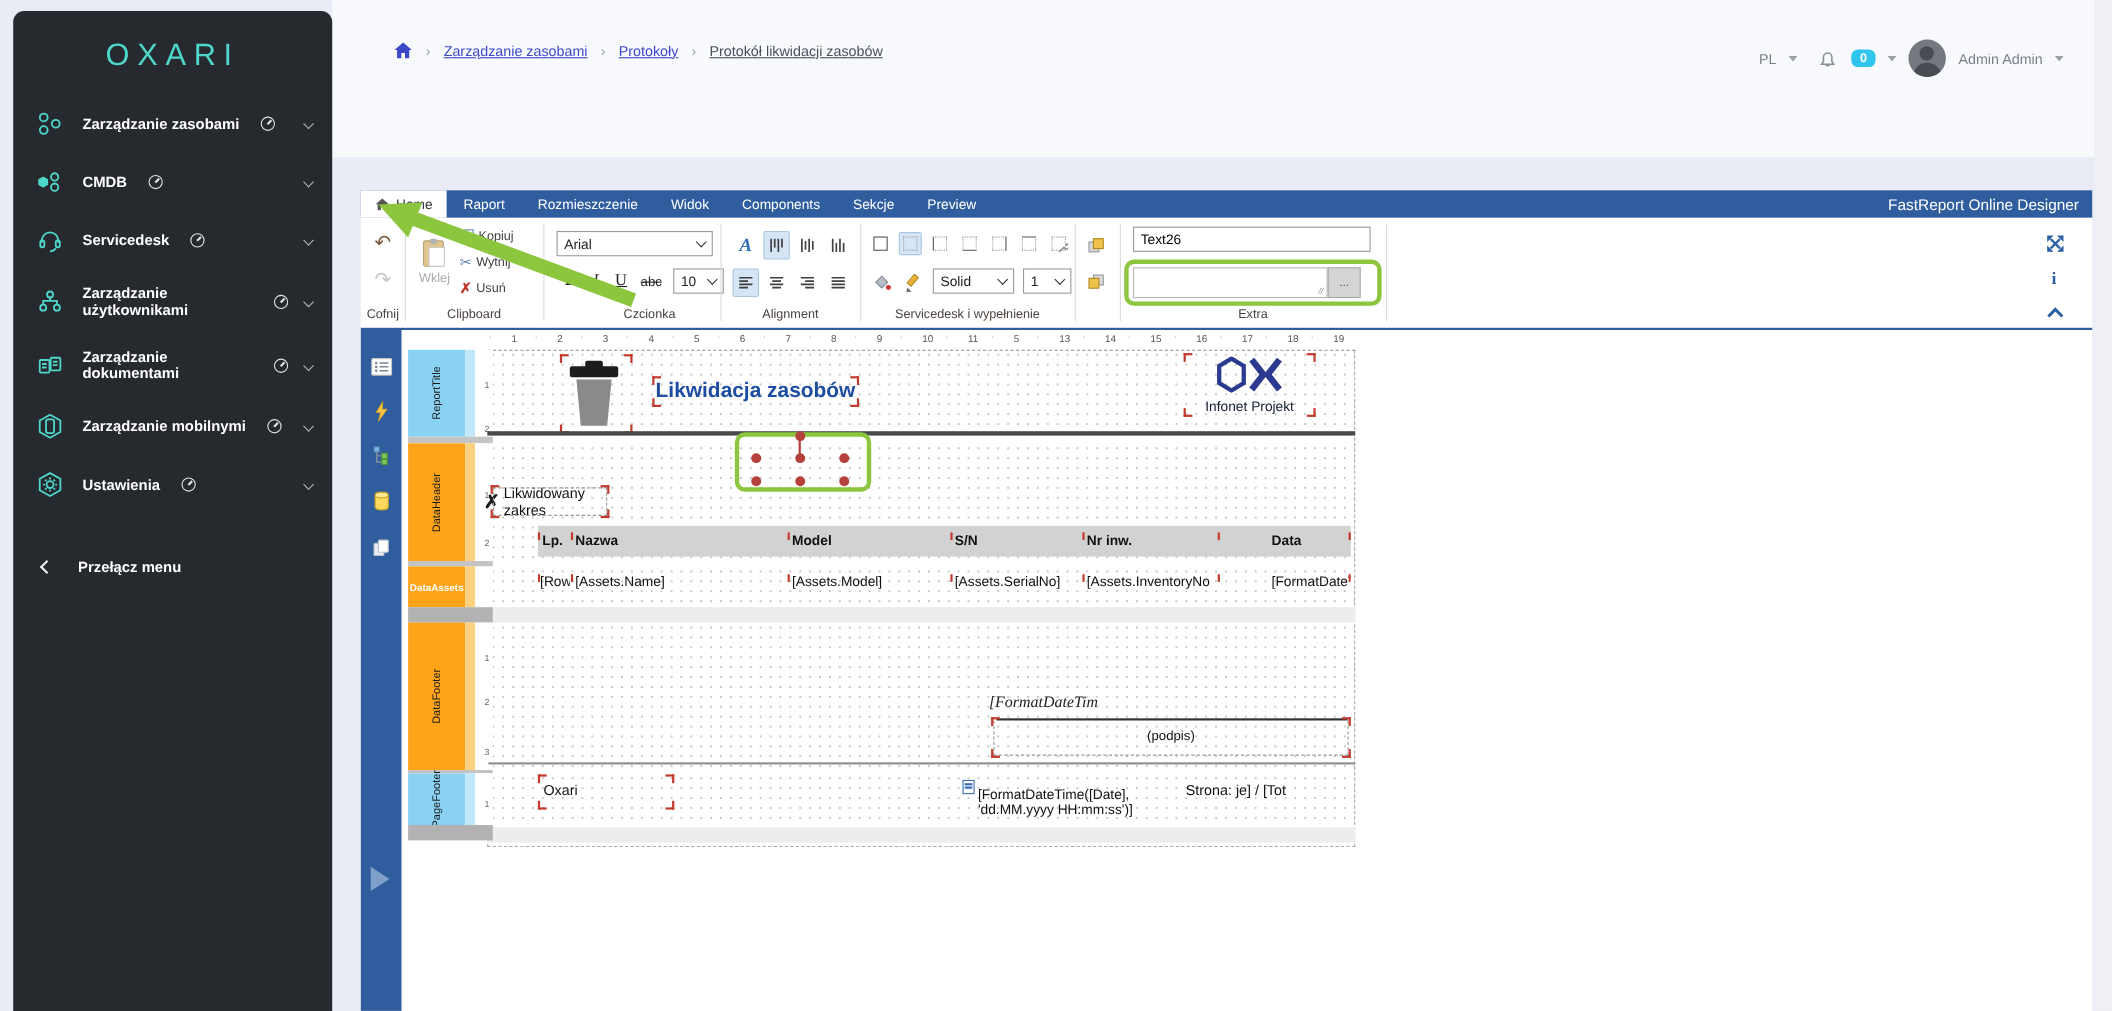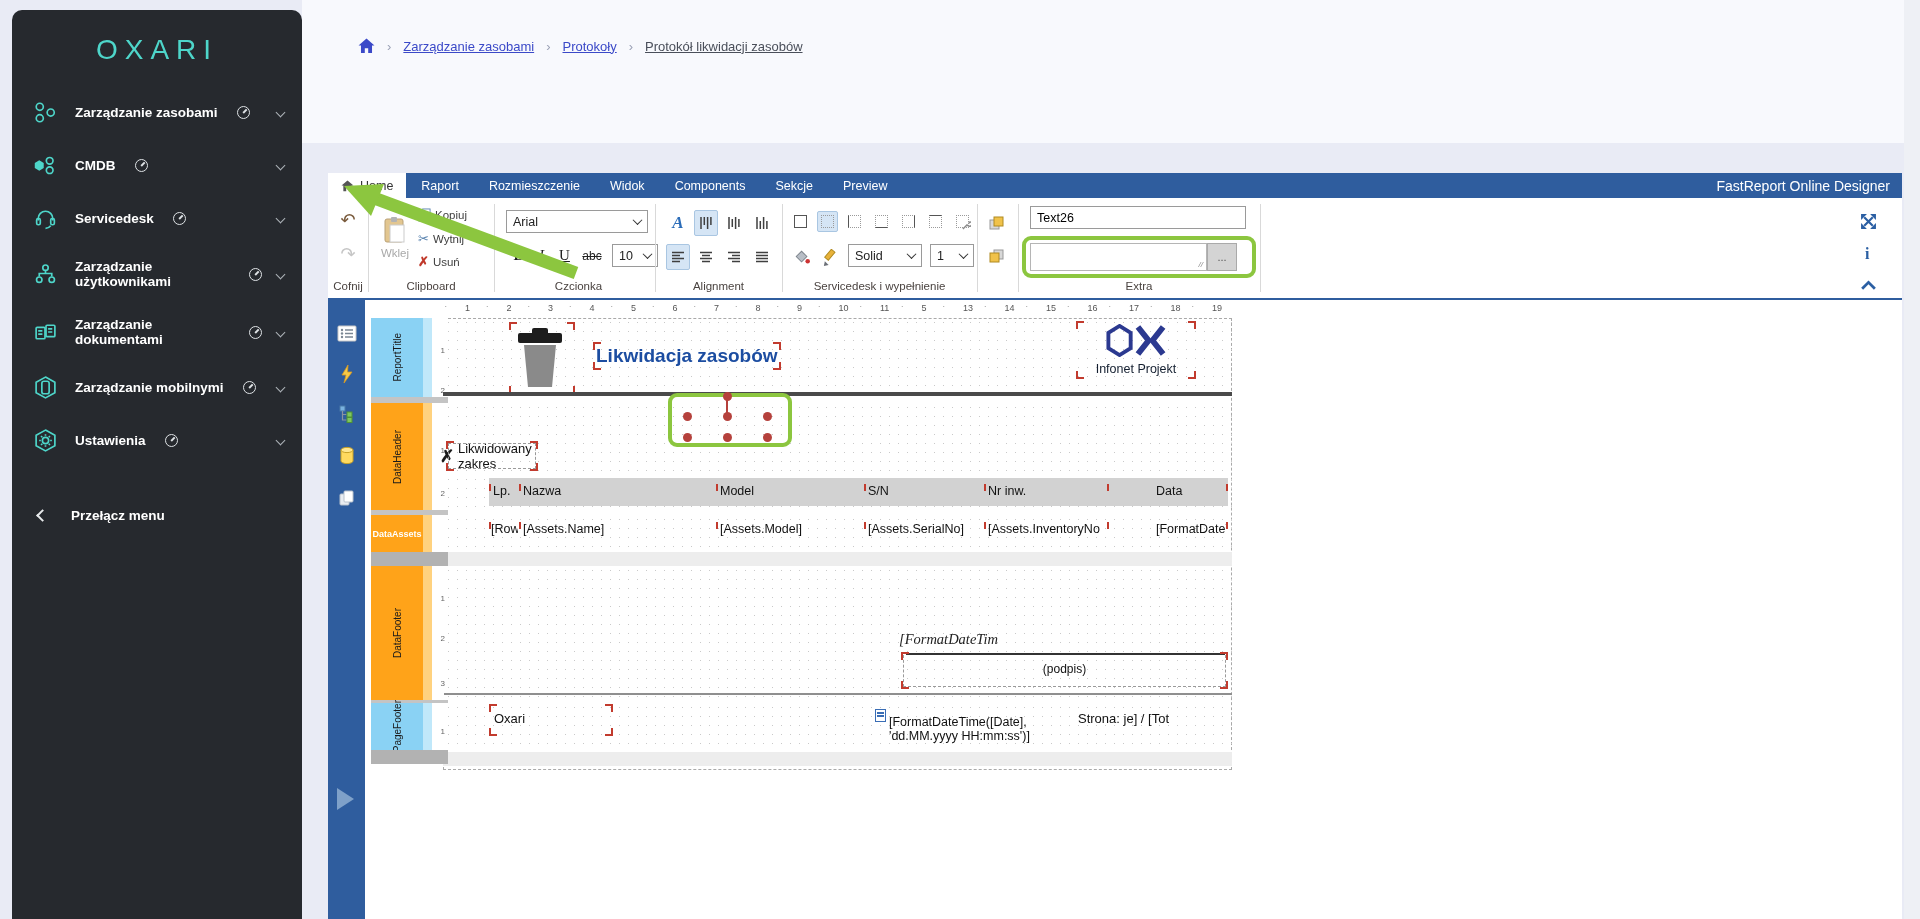--- a/index.html
+++ b/index.html
@@ -83,23 +83,23 @@
 
   .cv { position:absolute; z-index:4; }
   .thickline { left:115px; top:92px; width:789px; height:4px; background:#4a4a4a; }
   .rpt-title { left:268px; top:45px; font-size:19px; font-weight:bold; color:#1c4da1; }
   .logo-box { left:751px; top:24px; width:114px; height:52px; text-align:center; }
   .logo-cap { font-size:12.5px; color:#141f30; margin-top:1px; }
   .green-sel { left:340px; top:93px; width:124px; height:54px; }
   .hdot { position:absolute; width:9px; height:9px; border-radius:50%; background:#b5413c; }
   .hstem { position:absolute; width:2px; background:#b5413c; }
   .xmark { left:112px; top:146px; font-size:17px; font-weight:bold; color:#1a1a1a; }
-  .scope-box { left:120px; top:143px; width:88px; height:26px; border:1px dashed #9a9a9a; display:flex; align-items:center; padding-left:9px; font-size:13px; color:#111; background:transparent; }
+  .scope-box { left:120px; top:143px; width:104px; height:26px; border:1px dashed #9a9a9a; display:flex; align-items:center; padding-left:9px; font-size:13px; color:#111; background:transparent; }
   .thead { left:161px; top:178px; width:739px; height:28px; background:#d2d2d2; }
-  .thead span { position:absolute; top:6px; font-size:12.5px; font-weight:normal; color:#111; }
+  .thead span { position:absolute; top:6px; font-size:12.5px; font-weight:bold; color:#111; }
   .assets-row { left:161px; top:218px; width:739px; height:26px; overflow:hidden; }
   .assets-row span { position:absolute; top:4px; font-size:12.5px; color:#111; white-space:nowrap; }
   .cell0{left:2px;width:27px;overflow:hidden;} .cell1{left:34px;} .cell2{left:231px;} .cell3{left:379px;} .cell4{left:499px;} .cell5{left:627px;padding-left:40px;}
   .tick { position:absolute; width:2px; height:7px; background:#c23b2e; top:-3px; }
 
   .datefield { left:571px; top:331px; width:116px; height:22px; font-family:"Liberation Serif",serif; font-style:italic; font-size:14.5px; color:#222; overflow:hidden; white-space:nowrap; }
   .sigline { left:578px; top:353px; width:319px; height:2px; background:#333; }
   .sigbox { left:575px; top:355px; width:323px; height:32px; }
   .siglabel { width:100%; text-align:center; font-size:12px; color:#111; padding-top:7px; }
   .pfline { left:116px; top:393px; width:788px; height:2px; background:#8f8f8f; }
@@ -224,20 +224,35 @@
       <svg width="17" height="16" viewBox="0 0 16 15">
           <path d="M8,0.5 L15.5,7 H13.2 V14 H9.6 V9.6 H6.4 V14 H2.8 V7 H0.5 Z" fill="#3b49c8"></path>
         </svg>
       <span class="bc-sep">›</span>
       <span class="bc-link">Zarządzanie zasobami</span>
       <span class="bc-sep">›</span>
       <span class="bc-link">Protokoły</span>
       <span class="bc-sep">›</span>
       <span class="bc-current">Protokół likwidacji zasobów</span>
     </div>
+    <div class="user-cluster">
+      <span>PL</span>
+      <span class="caret"></span>
+      <svg width="21" height="20" viewBox="0 0 22 20" style="margin-left:6px;">
+          <path d="M7,13 v-4 a4,4 0 0 1 8,0 v4 l1.8,2.6 h-11.6 z M9.3,16 a1.9,1.9 0 0 0 3.4,0" stroke="#8b9098" stroke-width="1.5" fill="none"></path>
+        </svg>
+      <span class="badge">0</span>
+      <span class="caret"></span>
+      <span class="avatar">
+          <i class="hd"></i>
+          <i class="bd"></i>
+        </span>
+      <span>Admin Admin</span>
+      <span class="caret"></span>
+    </div>
   </div>
 
   <div class="designer">
 
     <div class="tabbar">
       <div class="tab active">
         <svg width="13" height="12" viewBox="0 0 16 15">
             <path d="M8,0.5 L15.5,7 H13.2 V14 H9.6 V9.6 H6.4 V14 H2.8 V7 H0.5 Z" fill="#555"></path>
           </svg>
         <span>Home</span>
@@ -301,21 +316,21 @@
           <span class="cc"></span>
       </div>
       <div class="rbtn" style="left:180px;top:46px;width:21px;height:23px;font-family:'Liberation Serif',serif;font-weight:bold;font-size:15px;color:#222;">B</div>
       <div class="rbtn" style="left:203px;top:46px;width:21px;height:23px;font-family:'Liberation Serif',serif;font-style:italic;font-size:15px;color:#222;">I</div>
       <div class="rbtn" style="left:226px;top:46px;width:21px;height:23px;font-family:'Liberation Serif',serif;text-decoration:underline;font-size:15px;color:#222;">U</div>
       <div class="rbtn" style="left:249px;top:46px;width:30px;height:23px;text-decoration:line-through;font-size:12px;color:#222;">abc</div>
       <div class="combo" style="left:284px;top:46px;width:46px;height:23px;">
         <span>10</span>
           <span class="cc"></span>
       </div>
-      <div class="grp-label" style="left:170px;width:161px;">Czcionka</div>
+      <div class="grp-label" style="left:182px;width:161px;">Czcionka</div>
       <div class="vsep" style="left:327px;"></div>
 
       <div class="rbtn" style="left:338px;top:12px;width:24px;height:26px;font-family:'Liberation Serif',serif;font-style:italic;font-weight:bold;font-size:17px;color:#2b6cb8;">A</div>
       <div class="rbtn sel-toggle" style="left:366px;top:12px;width:24px;height:26px;">
         <svg width="16" height="16" viewBox="0 0 16 16">
             <path d="M3,2v12 M6.3,2v8 M9.6,2v12 M12.9,2v8" stroke="#3f3f3f" stroke-width="1.5"></path>
           </svg>
       </div>
       <div class="rbtn" style="left:394px;top:12px;width:24px;height:26px;">
         <svg width="16" height="16" viewBox="0 0 16 16">

